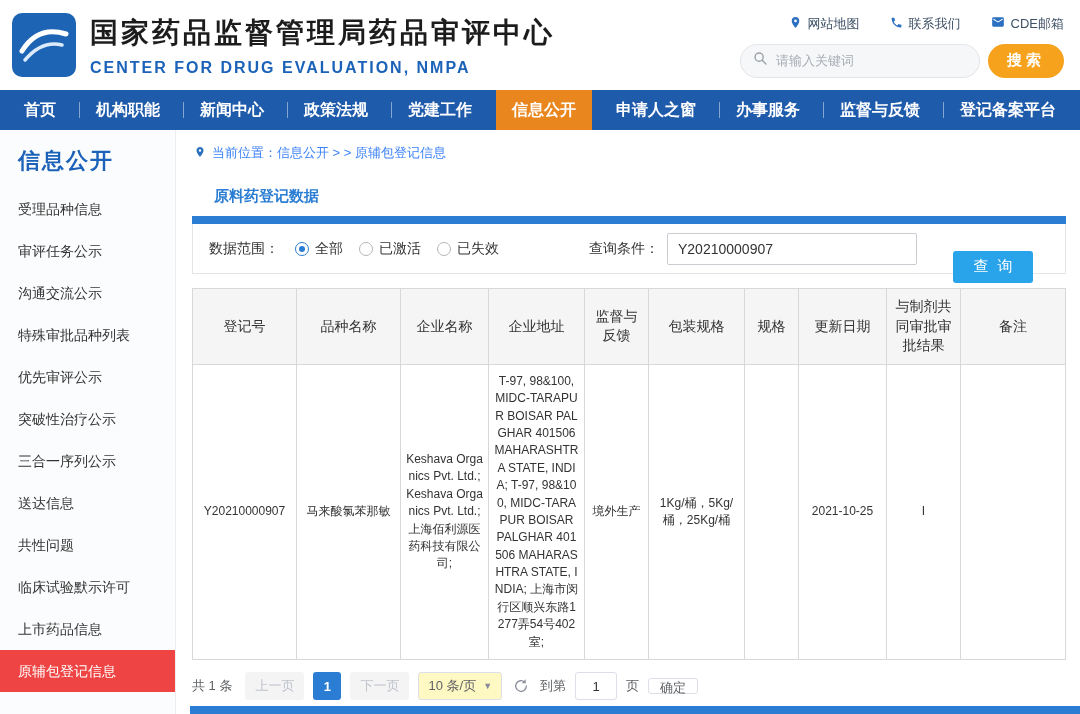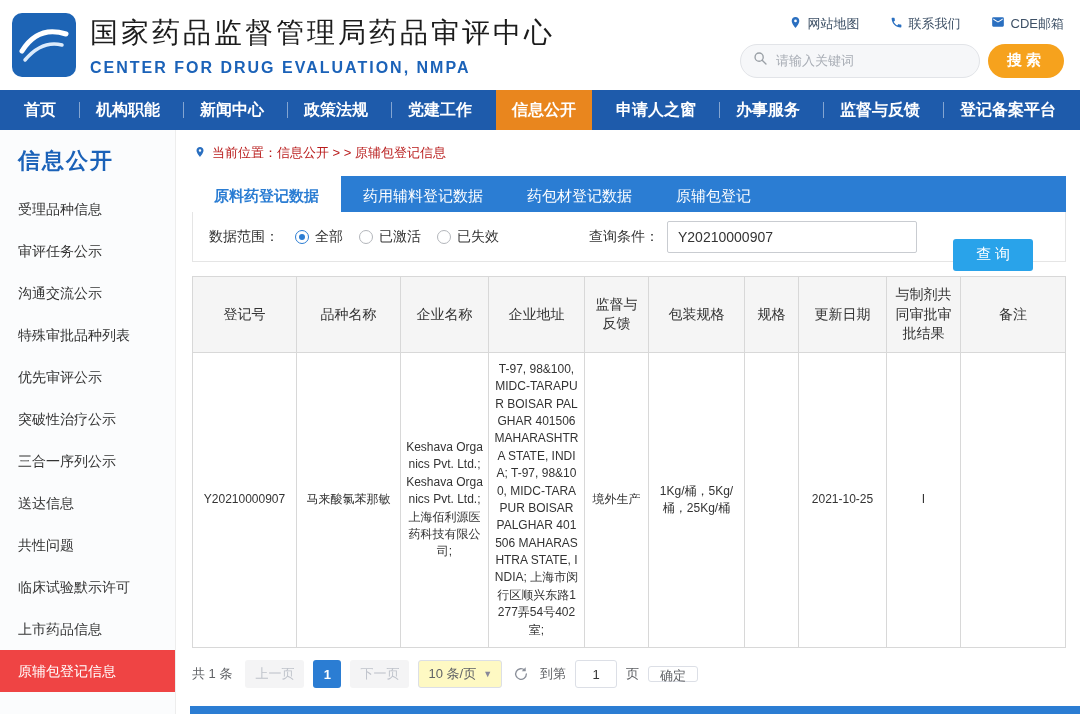--- a/index.html
+++ b/index.html
@@ -8,21 +8,21 @@
     position: relative;
     overflow: hidden;
     background: #fff;
     font-family: "Liberation Sans", "DejaVu Sans", sans-serif;
     color: #333;
   }
   
   .header { height: 90px; display: flex; align-items: center; padding: 0 16px 0 12px; background: #fff; }
   .logo { width: 64px; height: 64px; flex: 0 0 64px; }
   .title-block { margin-left: 14px; }
-  .site-title { font-size: 28px; font-weight: normal; color: #1c1c1c; letter-spacing: 3px; white-space: nowrap; }
+  .site-title { font-size: 28px; font-weight: bold; color: #1c1c1c; letter-spacing: 3px; white-space: nowrap; }
   .site-subtitle { font-size: 16px; font-weight: bold; color: #1b62b8; letter-spacing: 2px; margin-top: 7px; white-space: nowrap; }
   .header-right { margin-left: auto; display: flex; flex-direction: column; align-items: flex-end; gap: 11px; padding-top: 2px; }
   .quick-links { display: flex; gap: 30px; }
   .quick-link { display: flex; align-items: center; gap: 6px; font-size: 13px; color: #3d5066; cursor: pointer; text-decoration: none; }
   .search-row { display: flex; align-items: center; }
   .search-box { width: 240px; height: 34px; background: #f6f7f9; border: 1px solid #e2e4e8; border-radius: 17px; display: flex; align-items: center; padding: 0 12px; gap: 8px; }
   .search-input { flex: 1; border: none; outline: none; background: transparent; font-size: 13px; color: #c2410c; font-family: inherit; }
   .search-input::placeholder { color: #a8adb5; }
   .search-btn { width: 76px; height: 34px; margin-left: 8px; border: none; border-radius: 17px; background: #f6a21d; color: #fff; font-size: 15px; font-weight: bold; letter-spacing: 4px; cursor: pointer; font-family: inherit; }
   
@@ -32,35 +32,35 @@
   .nav-item.active { background: #e9861e; }
   .nav-item.active::before, .nav-item.active + .nav-item::before { display: none; }
   
   .content { display: flex; height: 584px; }
   .sidebar { width: 176px; flex: 0 0 176px; background: #fbfcfd; border-right: 1px solid #ededed; padding-top: 16px; }
   .sidebar-title { font-size: 22px; font-weight: bold; color: #1b62b8; padding-left: 18px; margin-bottom: 12px; letter-spacing: 2px; }
   .sidebar-item { height: 42px; line-height: 42px; padding-left: 18px; font-size: 14px; color: #333; cursor: pointer; white-space: nowrap; }
   .sidebar-item.active { background: #ef4444; color: #fff; }
   .main { flex: 1; padding: 12px 14px 0 16px; display: flex; flex-direction: column; min-width: 0; }
   
-  .breadcrumb { display: flex; align-items: center; gap: 6px; font-size: 13px; color: #b91c1c; margin: 2px 0 14px 2px; }
-  
-  .tabbar { background: #2b7dd3; display: flex; height: 36px; }
+  .breadcrumb { display: flex; align-items: center; gap: 6px; font-size: 13px; color: #3b82f6; margin: 2px 0 14px 2px; }
+  
+  .tabbar { background: #2b7dd3; display: flex; height: 48px; flex-direction: column; }
   .tab { padding: 0 22px; line-height: 40px; color: #fff; font-size: 15px; cursor: pointer; white-space: nowrap; }
   .tab.active { background: #fff; color: #2b7dd3; font-weight: bold; }
   
   .filterbar { border: 1px solid #e5e5e5; border-top: none; height: 50px; display: flex; align-items: center; padding: 0 16px; margin-bottom: 14px; background: #fff; }
   .f-label { font-size: 14px; color: #333; white-space: nowrap; }
   .radio-item { display: flex; align-items: center; gap: 6px; margin-left: 16px; font-size: 14px; color: #333; cursor: pointer; white-space: nowrap; }
   .radio { width: 14px; height: 14px; border: 1px solid #b3b6bb; border-radius: 50%; background: #fff; position: relative; flex: 0 0 14px; }
   .radio.checked { border-color: #2b7dd3; }
   .radio.checked::after { content: ''; position: absolute; left: 3px; top: 3px; width: 6px; height: 6px; border-radius: 50%; background: #2b7dd3; }
   .query-label { margin-left: 90px; }
   .query-input { width: 250px; height: 32px; border: 1px solid #c9ccd1; border-radius: 2px; margin-left: 8px; padding: 0 10px; font-size: 14px; color: #333; outline: none; font-family: inherit; }
-  .query-btn { width: 80px; height: 32px; margin-left: 36px; border: none; border-radius: 3px; background: #29a3ea; color: #fff; font-size: 15px; cursor: pointer; white-space: nowrap; font-family: Liberation Serif, serif; margin-top: 36px; }
+  .query-btn { width: 80px; height: 32px; margin-left: 36px; border: none; border-radius: 3px; background: #29a3ea; color: #fff; font-size: 15px; cursor: pointer; white-space: nowrap; font-family: Liberation Mono, monospace; margin-top: 36px; }
   
   table { width: 100%; border-collapse: collapse; table-layout: fixed; }
   th, td { border: 1px solid #d8d8d8; text-align: center; vertical-align: middle; }
   th { background: #f5f5f5; font-size: 14px; font-weight: normal; color: #333; padding: 8px 4px; line-height: 1.4; height: 52px; }
   td { font-size: 12px; color: #333; padding: 8px 5px; line-height: 1.45; word-break: break-all; }
   
   .pagination { display: flex; align-items: center; gap: 9px; margin-top: 12px; font-size: 13px; color: #606266; }
   .pg-total { margin-right: 4px; white-space: nowrap; }
   .page-btn { min-width: 58px; height: 28px; padding: 0 10px; background: #f4f4f5; color: #bfc3cb; display: inline-flex; align-items: center; justify-content: center; border-radius: 3px; cursor: pointer; white-space: nowrap; }
   .page-num { width: 28px; height: 28px; background: #2b7dd3; color: #fff; display: inline-flex; align-items: center; justify-content: center; border-radius: 3px; font-weight: bold; cursor: pointer; }

